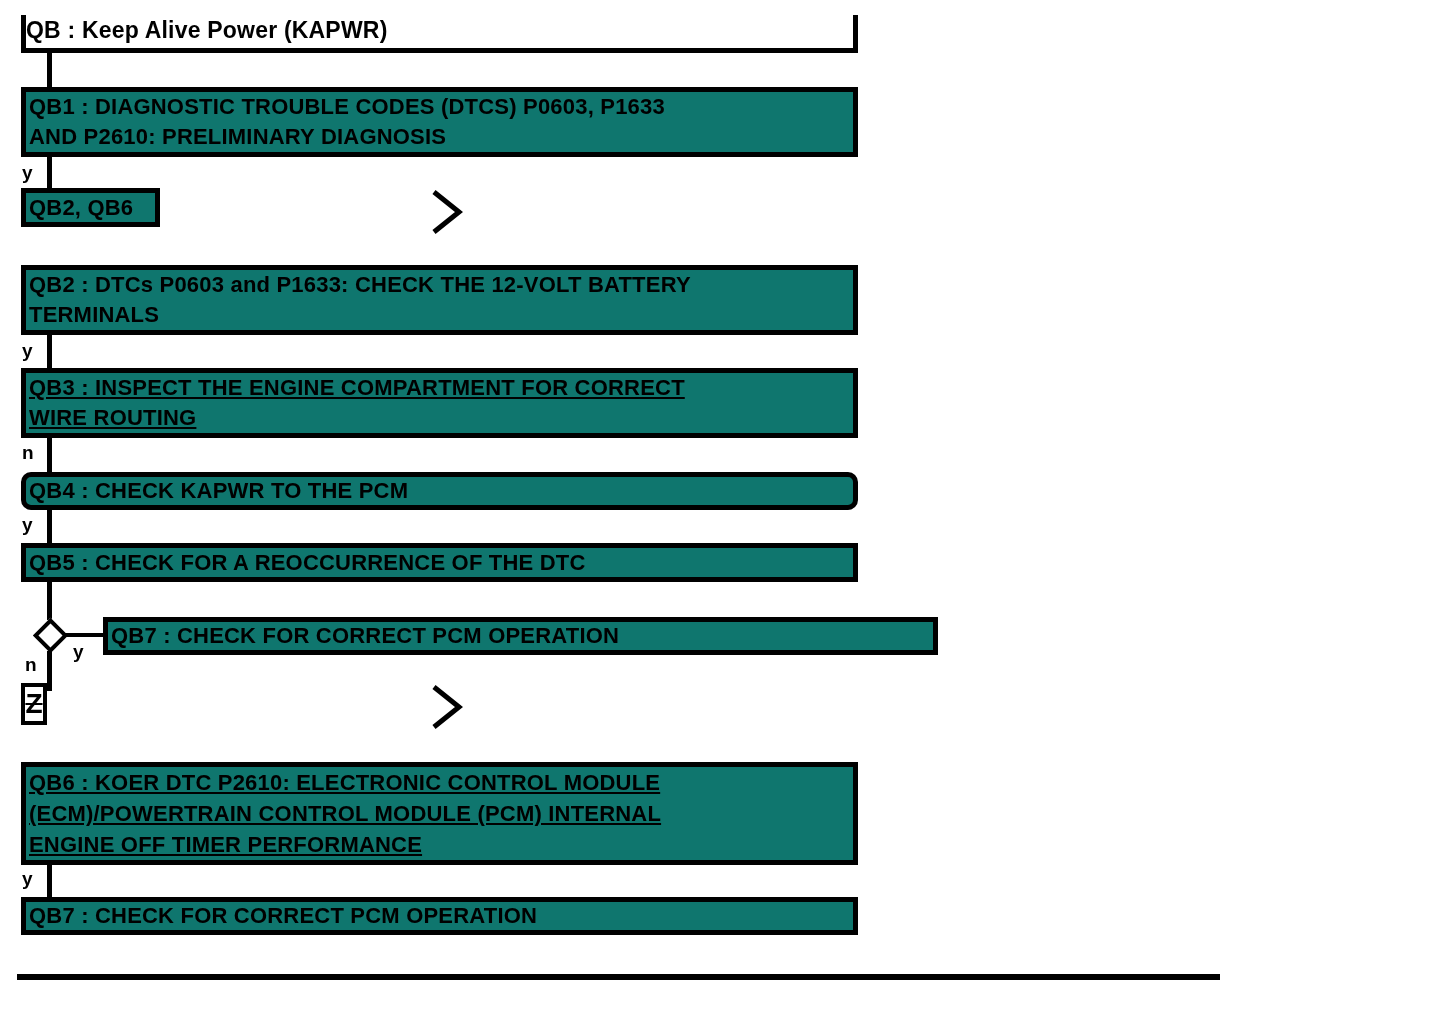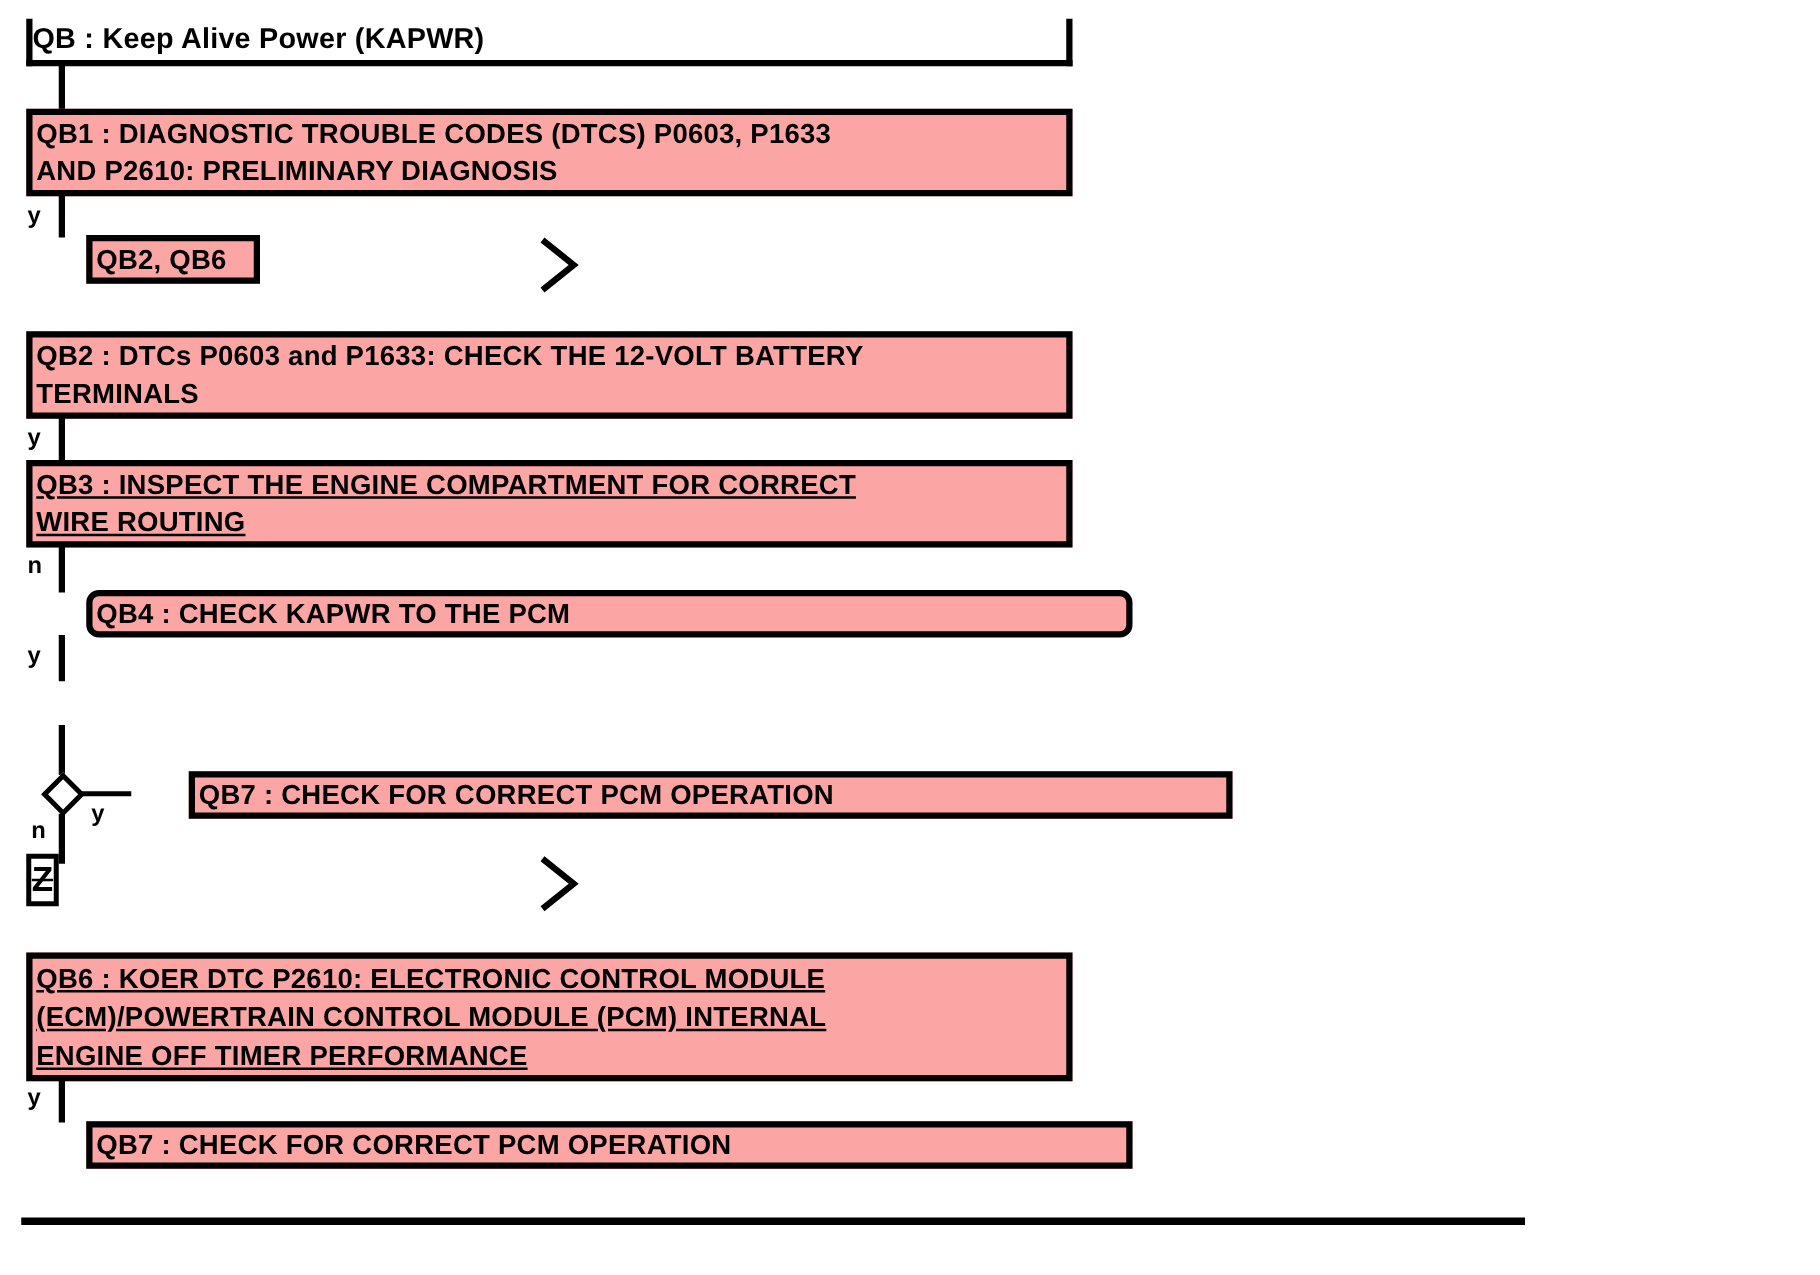--- a/index.html
+++ b/index.html
@@ -15,29 +15,29 @@
     font-family: "Liberation Sans", sans-serif;
     color: #000000;
     overflow: hidden;
   }
 
   
   .node {
     position: absolute;
     box-sizing: border-box;
     border: 5px solid #000000;
-    background: #fca5a5;
+    background: #0f766e;
     font-weight: 700;
     font-size: 22px;
     letter-spacing: 0.2px;
     white-space: pre-line;
     padding: 0 2px 0 3px;
     overflow: hidden;
   }
-  .lines1 { line-height: 28px; margin-left: 48px; }
+  .lines1 { line-height: 28px; }
   .lines2 { line-height: 30px; }
   .lines3 { line-height: 31px; text-decoration: underline; }
 
   
   .title-text {
     position: absolute;
     left: 26px;
     top: 17px;
     font-weight: 700;
     font-size: 23px;
@@ -120,20 +120,21 @@
 WIRE ROUTING</div>
 
   <div class="branch-label" style="left:22px; top:443px;">n</div>
   <div class="rule-v" style="left:47px; top:436px; width:5px; height:38px;"></div>
 
   <div class="node lines1" style="left:21px; top:472px; width:837px; height:38px;border-radius:10px;">QB4 : CHECK KAPWR TO THE PCM</div>
 
   <div class="branch-label" style="left:22px; top:515px;">y</div>
   <div class="rule-v" style="left:47px; top:508px; width:5px; height:37px;"></div>
 
+  <div class="node lines1" style="left:21px; top:543px; width:837px; height:39px; line-height:29px;">QB5 : CHECK FOR A REOCCURRENCE OF THE DTC</div>
 
   <div class="rule-v" style="left:47px; top:580px; width:5px; height:40px;"></div>
 
   <div class="diamond"></div>
   <div class="rule-h" style="left:65px; top:633px; width:40px; height:4px;"></div>
   <div class="branch-label" style="left:73px; top:642px;">y</div>
   <div class="branch-label" style="left:25px; top:655px;">n</div>
 
   <div class="node lines1" style="left:103px; top:617px; width:835px; height:38px;">QB7 : CHECK FOR CORRECT PCM OPERATION</div>
 

